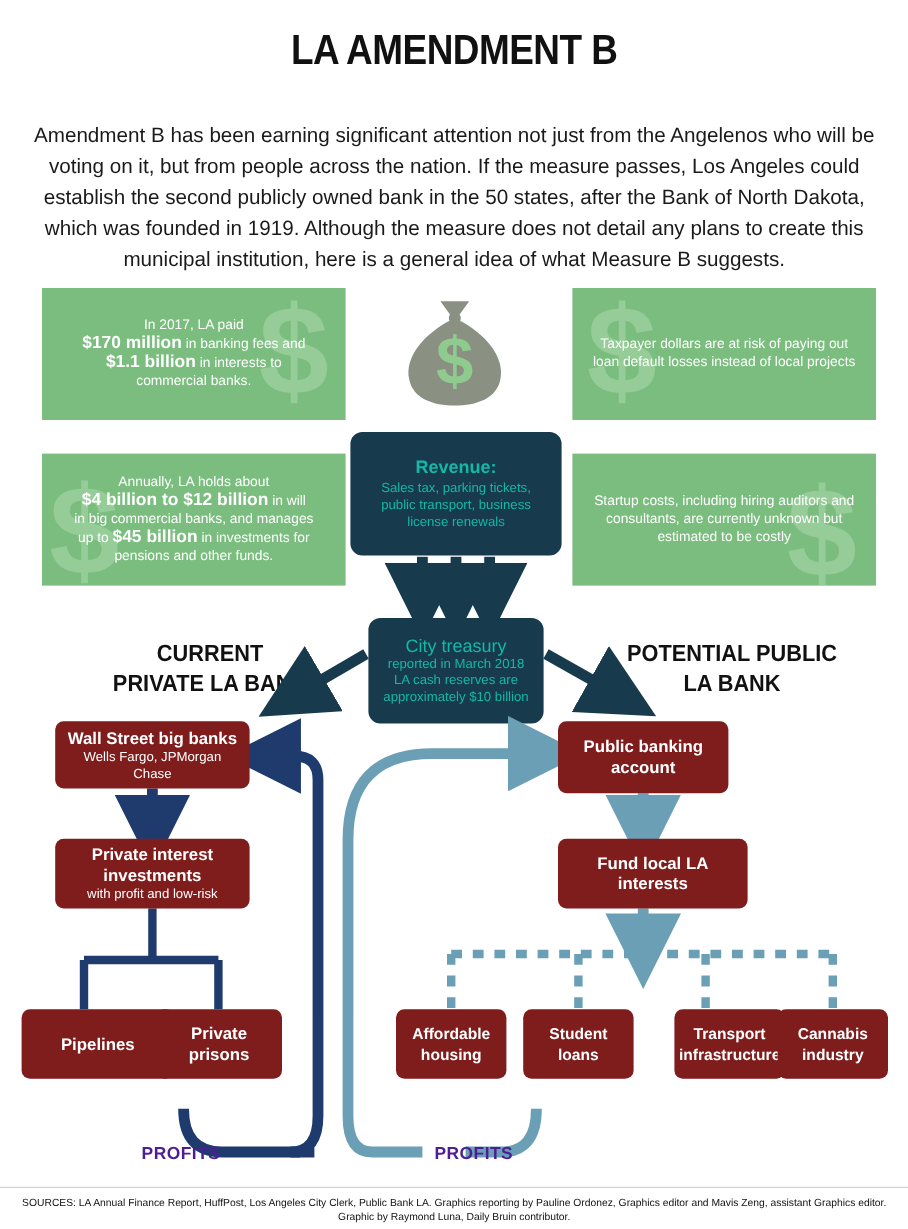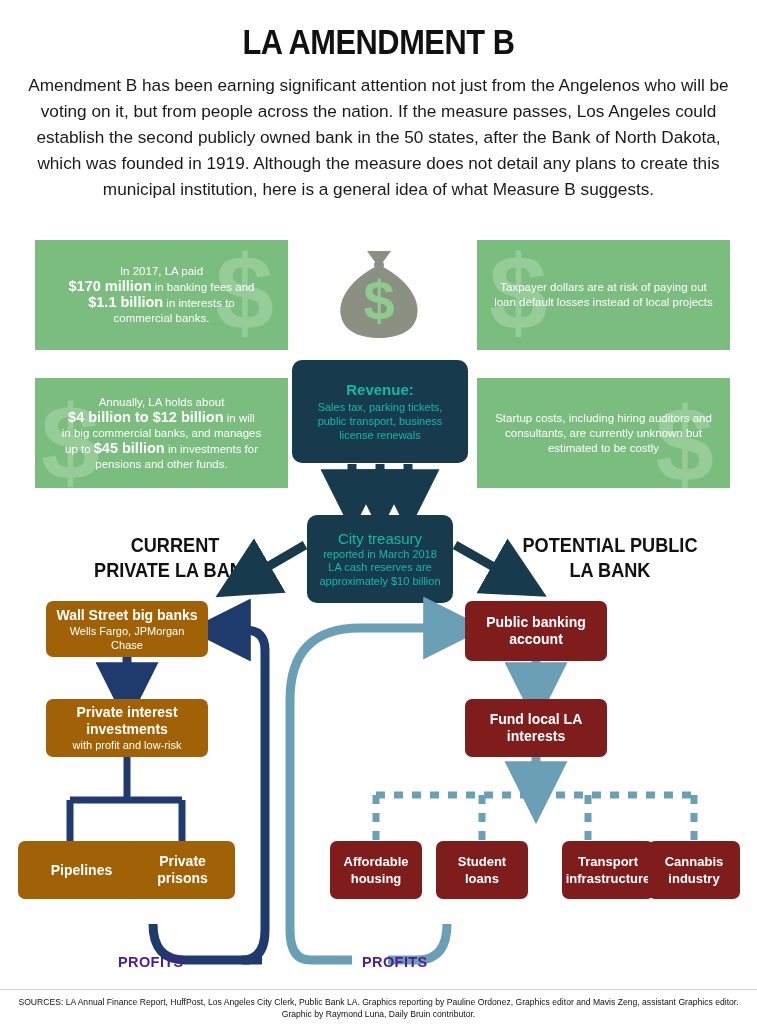--- a/index.html
+++ b/index.html
@@ -13,21 +13,21 @@
   #root { position: relative; width: 757px; height: 1024px; }
 
   .title {
     position: absolute; top: 22px; left: 0; width: 757px;
     text-align: center;
     font-size: 35px; font-weight: bold; letter-spacing: -0.5px;
     color: #111; font-family: "Liberation Sans", sans-serif;
     transform: scaleX(0.88); transform-origin: center;
   }
   .intro {
-    position: absolute; top: 72px; left: 22px; width: 713px;
+    position: absolute; top: 99px; left: 22px; width: 713px;
     text-align: center; font-size: 17.2px; line-height: 26px;
     color: #1a1a1a;
   }
 
   
   .green-box {
     position: absolute;
     background: #7abd7e;
     color: #ffffff;
     display: flex; align-items: center; justify-content: center;
@@ -74,21 +74,21 @@
   .sec-head {
     position: absolute; text-align: center;
     font-size: 19.5px; font-weight: bold; line-height: 25px; color: #111;
     transform: scaleX(0.93);
   }
   #head-left  { left: 55px;  top: 533px; width: 240px; }
   #head-right { left: 490px; top: 533px; width: 240px; }
 
   
   .navy-box {
-    position: absolute; background: #a16207; color: #ffffff;
+    position: absolute; background: #7f1d1d; color: #ffffff;
     border-radius: 7px; text-align: center;
     display: flex; flex-direction: column; align-items: center; justify-content: center;
     padding: 19px 8px;
   }
   .navy-box .hd { font-size: 14px; font-weight: bold; line-height: 17px; }
   .navy-box .bd { font-size: 11px; line-height: 14px; }
 
   #wallstreet { left: 46px;  top: 601px; width: 162px; height: 56px; }
   #privint    { left: 46px;  top: 699px; width: 162px; height: 58px; }
   #pipelines  { left: 18px;  top: 841px; width: 127px; height: 58px; }
@@ -96,21 +96,21 @@
 
   
   .steel-box {
     position: absolute; background: #7f1d1d; color: #ffffff;
     border-radius: 7px; text-align: center;
     display: flex; align-items: center; justify-content: center;
     padding: 4px 8px;
     font-size: 14px; font-weight: bold; line-height: 17px;
   }
   #pubacct  { left: 465px; top: 601px; width: 142px; height: 60px; }
-  #fundlocal{ left: 465px; top: 699px; width: 142px; height: 58px; }
+  #fundlocal{ left: 465px; top: 699px; width: 158px; height: 58px; }
   #afford   { left: 330px; top: 841px; width: 92px; height: 58px; font-size: 13px; }
   #student  { left: 436px; top: 841px; width: 92px; height: 58px; font-size: 13px; }
   #transport{ left: 542px; top: 841px; width: 92px; height: 58px; font-size: 13px; margin-left: 20px; }
   #cannabis { left: 648px; top: 841px; width: 92px; height: 58px; font-size: 13px; }
 
   
   .profits-label {
     position: absolute; font-size: 14.5px; font-weight: bold;
     letter-spacing: 0.4px; color: #4c1d95;
   }

